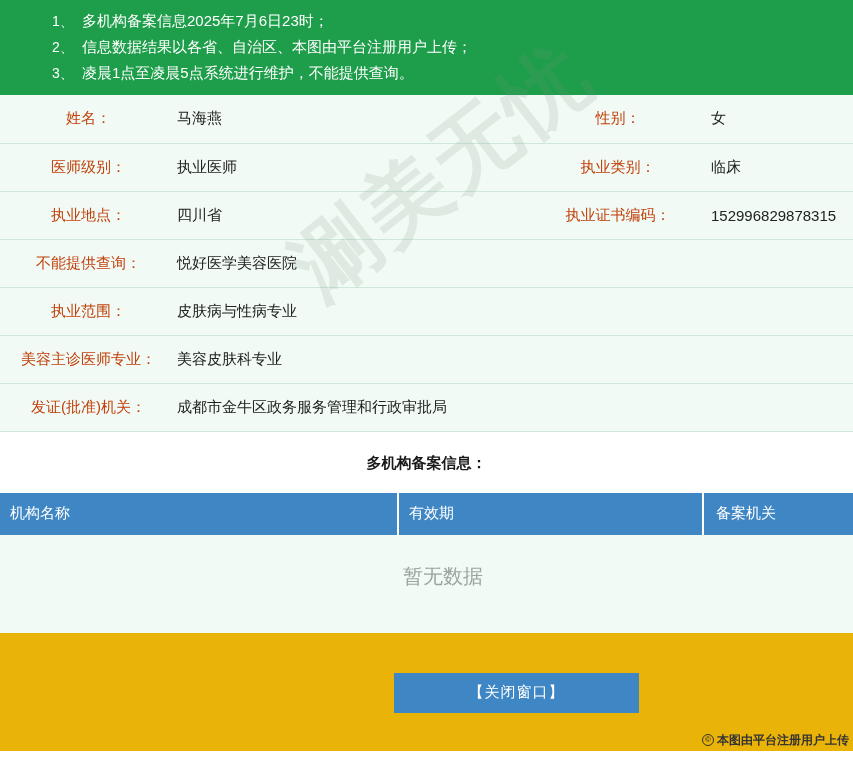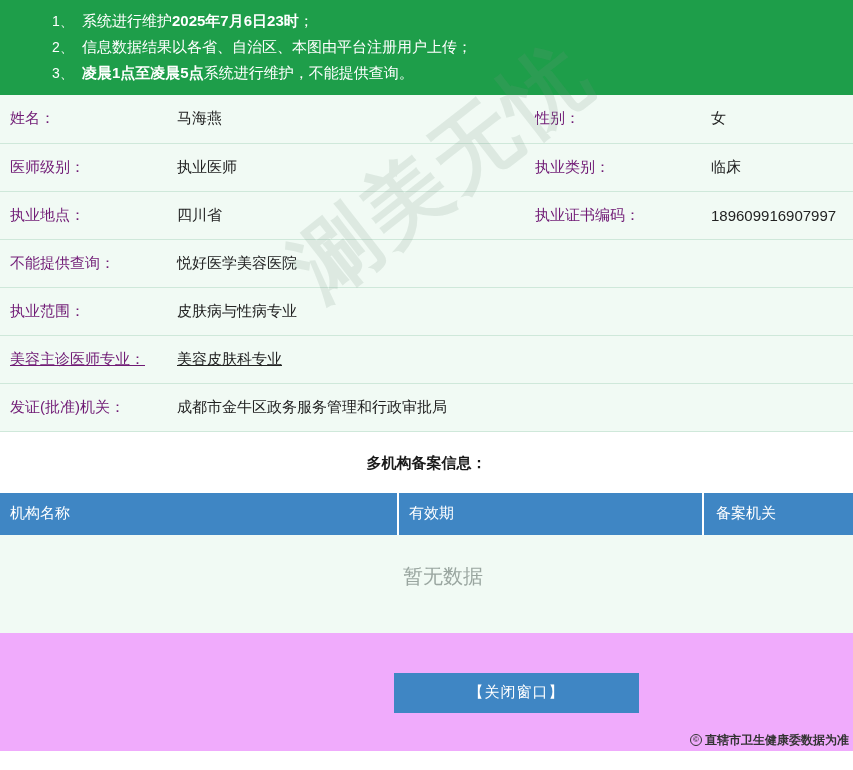--- a/index.html
+++ b/index.html
@@ -30,45 +30,46 @@
     font-size: 15px;
     line-height: 26px;
     padding-left: 52px;
   }
   .notice-num {
     width: 30px;
     flex: 0 0 30px;
     font-size: 14px;
   }
   .notice-text { white-space: nowrap; }
-  .b { font-weight: bold; }
+  .b { font-weight: normal; }
 
   
   .info-table {
     width: 853px;
     border-collapse: collapse;
     table-layout: fixed;
     background: #f1faf4;
   }
   .info-table td {
     border-bottom: 1px solid #cfe8da;
     padding: 13px 0 13px 10px;
     font-size: 15px;
     color: #222222;
     vertical-align: middle;
     height: 48px;
   }
   td.label {
-    color: #701a75;
+    color: #c2410c;
+    text-align: center;
   }
   .c1 { width: 167px; }
   .c2 { width: 358px; margin-top: 36px; }
   .c3 { width: 176px; }
   .c4 { width: 152px; }
-  .tall { height: 66px; text-decoration: underline; }
+  .tall { height: 66px; }
 
   
   .sub-heading {
     text-align: center;
     font-size: 15px;
     font-weight: bold;
     color: #1a1a1a;
     padding: 22px 0 20px 0;
     background: #ffffff;
     border-radius: 11px;
@@ -101,21 +102,21 @@
     font-size: 20px;
     height: 98px;
     vertical-align: top;
     padding-top: 28px;
   }
 
   
   .footer {
     position: relative;
     height: 118px;
-    background: #f0abfc;
+    background: #eab308;
   }
   .close-btn {
     position: absolute;
     left: 394px;
     top: 40px;
     width: 245px;
     height: 40px;
     background: #3f86c4;
     color: #ffffff;
     border: none;
@@ -162,21 +163,21 @@
   }
 </style>
 </head>
 <body>
 
 <div id="page">
 
   <div class="notice">
     <div class="notice-line">
       <span class="notice-num">1、</span>
-      <span class="notice-text"><span>系统进行维护</span><span class="b">2025年7月6日23时</span><span>；</span></span>
+      <span class="notice-text"><span>多机构备案信息</span><span class="b">2025年7月6日23时</span><span>；</span></span>
     </div>
     <div class="notice-line">
       <span class="notice-num">2、</span>
       <span class="notice-text"><span>信息数据结果以各省、自治区、本图由平台注册用户上传；</span></span>
     </div>
     <div class="notice-line">
       <span class="notice-num">3、</span>
       <span class="notice-text"><span class="b">凌晨1点至凌晨5点</span><span>系统进行维护，不能提供查询。</span></span>
     </div>
   </div>
@@ -192,21 +193,21 @@
       <tr>
         <td class="label c1">医师级别：</td>
         <td class="c2">执业医师</td>
         <td class="label c3">执业类别：</td>
         <td class="c4">临床</td>
       </tr>
       <tr>
         <td class="label c1">执业地点：</td>
         <td class="c2">四川省</td>
         <td class="label c3">执业证书编码：</td>
-        <td class="c4">189609916907997</td>
+        <td class="c4">152996829878315</td>
       </tr>
       <tr>
         <td class="label c1">不能提供查询：</td>
         <td colspan="3">悦好医学美容医院</td>
       </tr>
       <tr>
         <td class="label c1">执业范围：</td>
         <td colspan="3">皮肤病与性病专业</td>
       </tr>
       <tr>
@@ -234,19 +235,19 @@
       <tr>
         <td class="empty" colspan="3">暂无数据</td>
       </tr>
     </tbody>
   </table>
 
   <div class="footer">
     <button class="close-btn">【关闭窗口】</button>
     <div class="watermark-br">
       <span class="wm-circle">©</span>
-      <span>直辖市卫生健康委数据为准</span>
+      <span>本图由平台注册用户上传</span>
     </div>
   </div>
 
   <div class="watermark-diag">涮美无忧</div>
 
 </div>
 
 </body></html>

